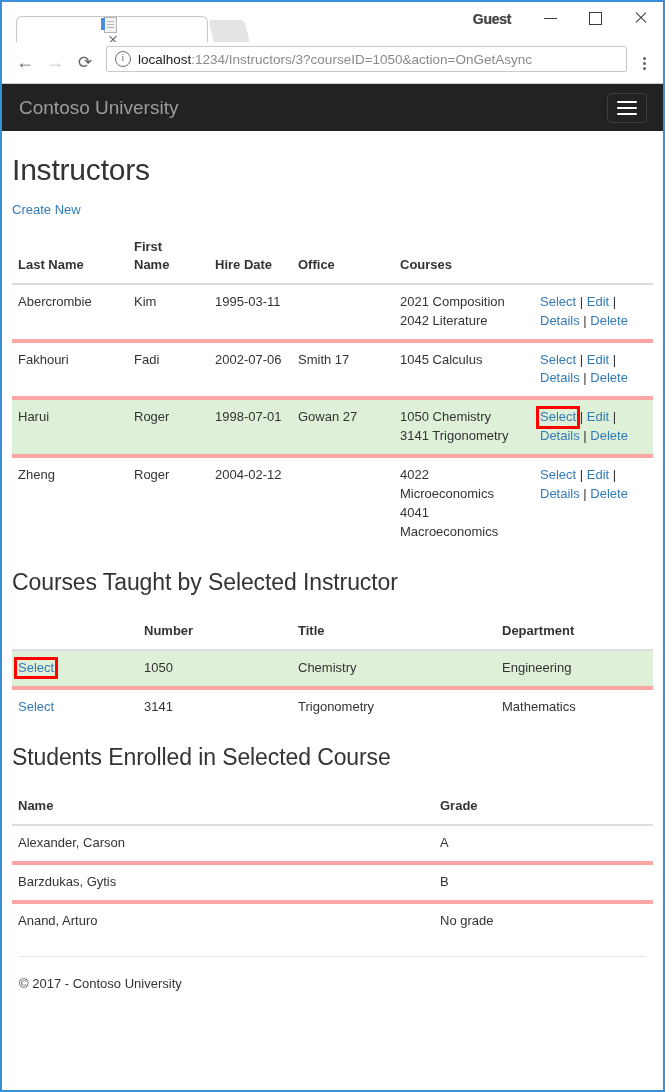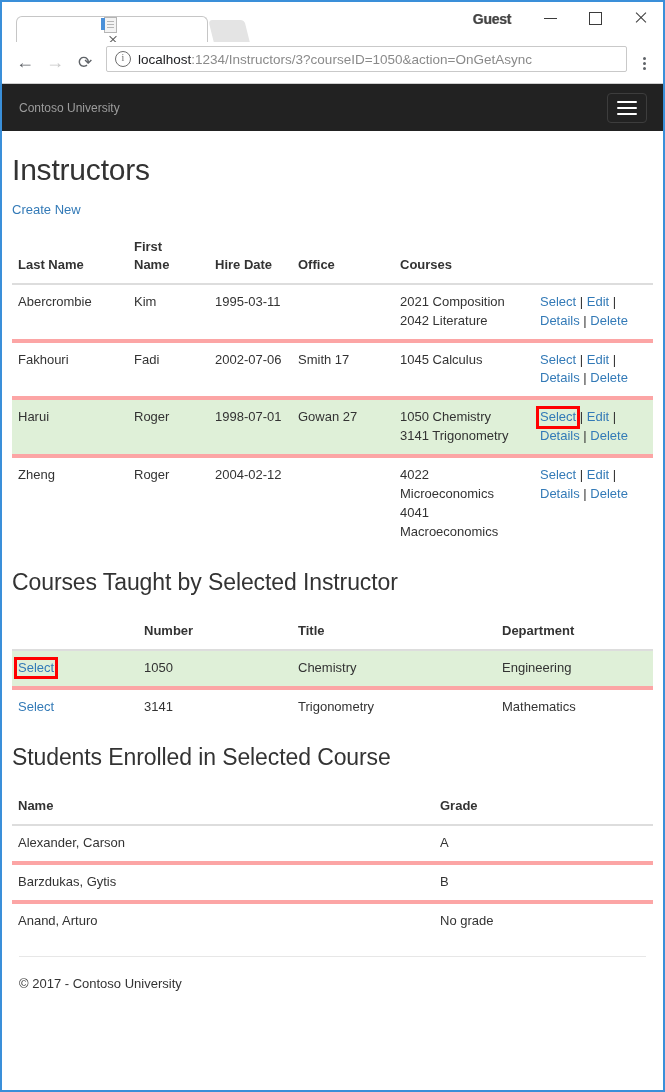--- a/index.html
+++ b/index.html
@@ -255,21 +255,21 @@
     height: 47px;
     background: #222222;
     display: flex;
     align-items: center;
     justify-content: space-between;
     padding: 0 16px 0 17px;
     box-sizing: border-box;
   }
   .brand {
     color: #9d9d9d;
-    font-size: 12px;
+    font-size: 19px;
   }
   .navbar-toggle {
     width: 40px;
     height: 30px;
     border: 1px solid #3d3d3d;
     border-radius: 4px;
     display: flex;
     flex-direction: column;
     align-items: center;
     justify-content: center;

